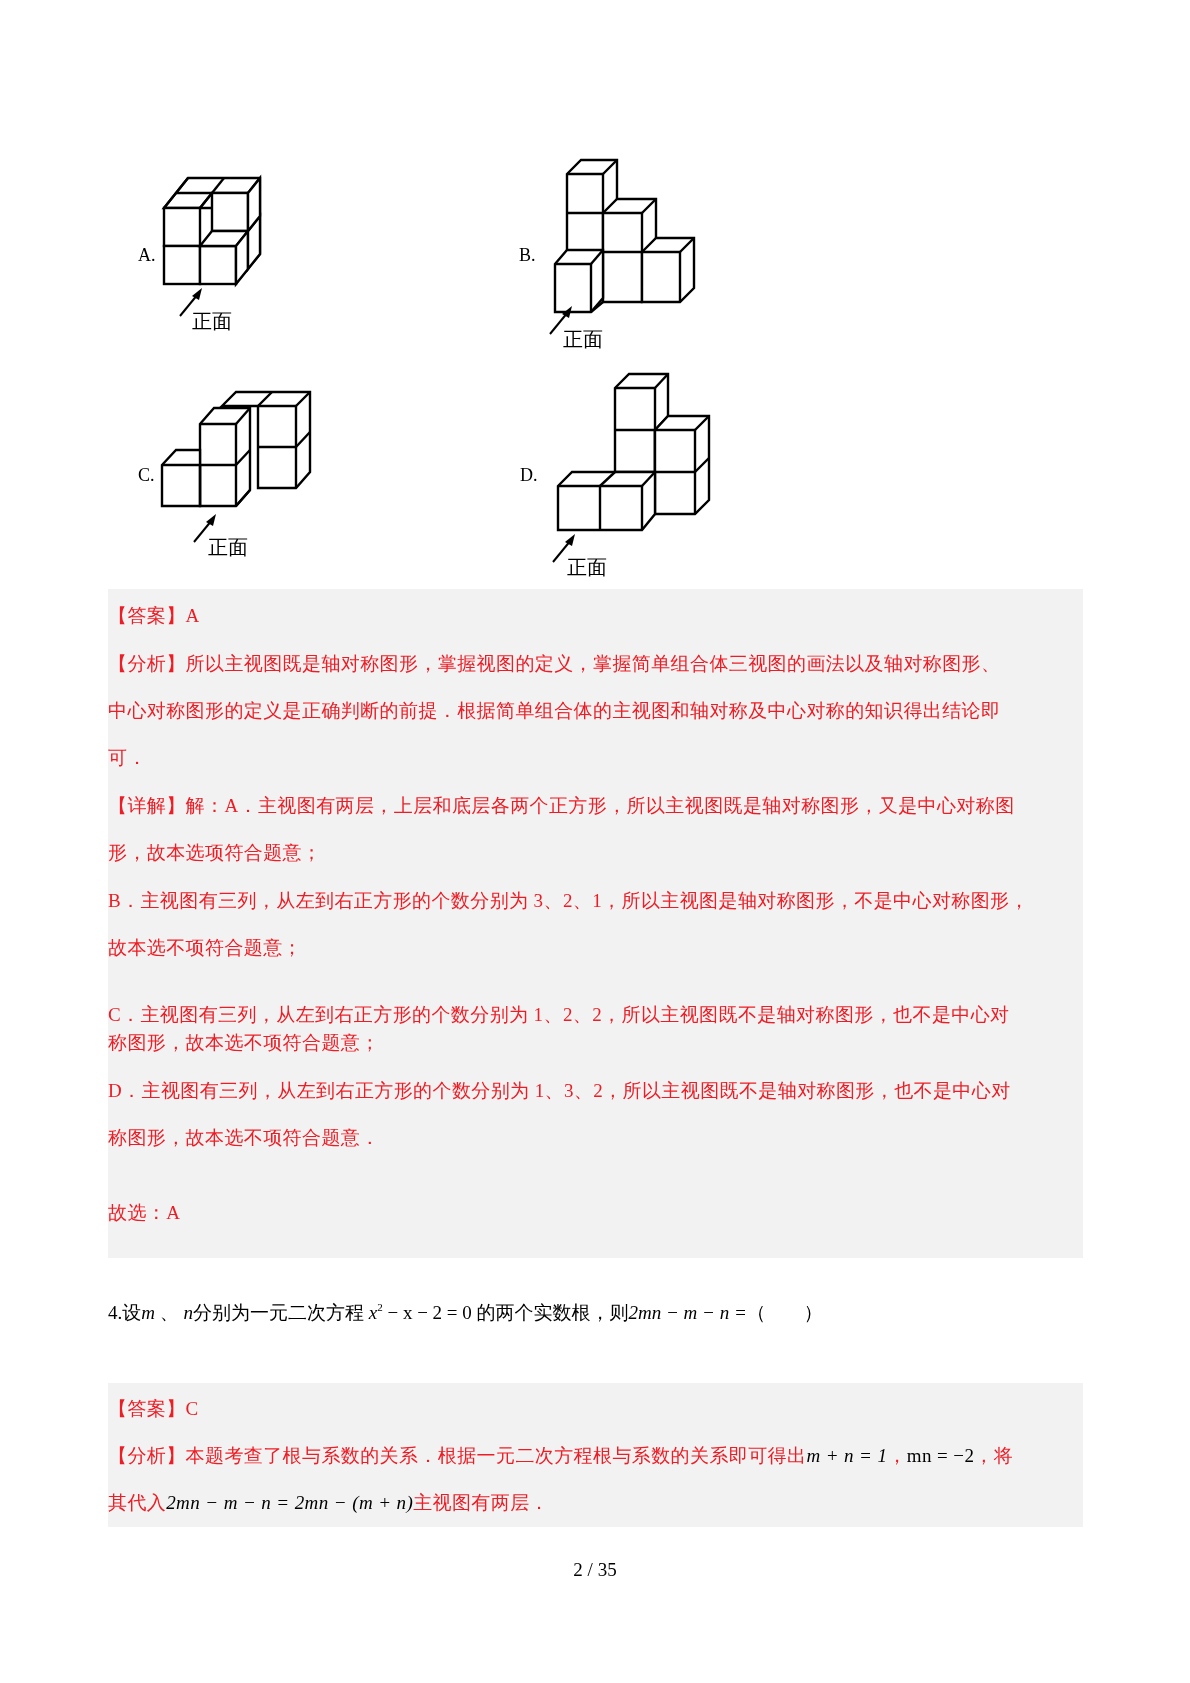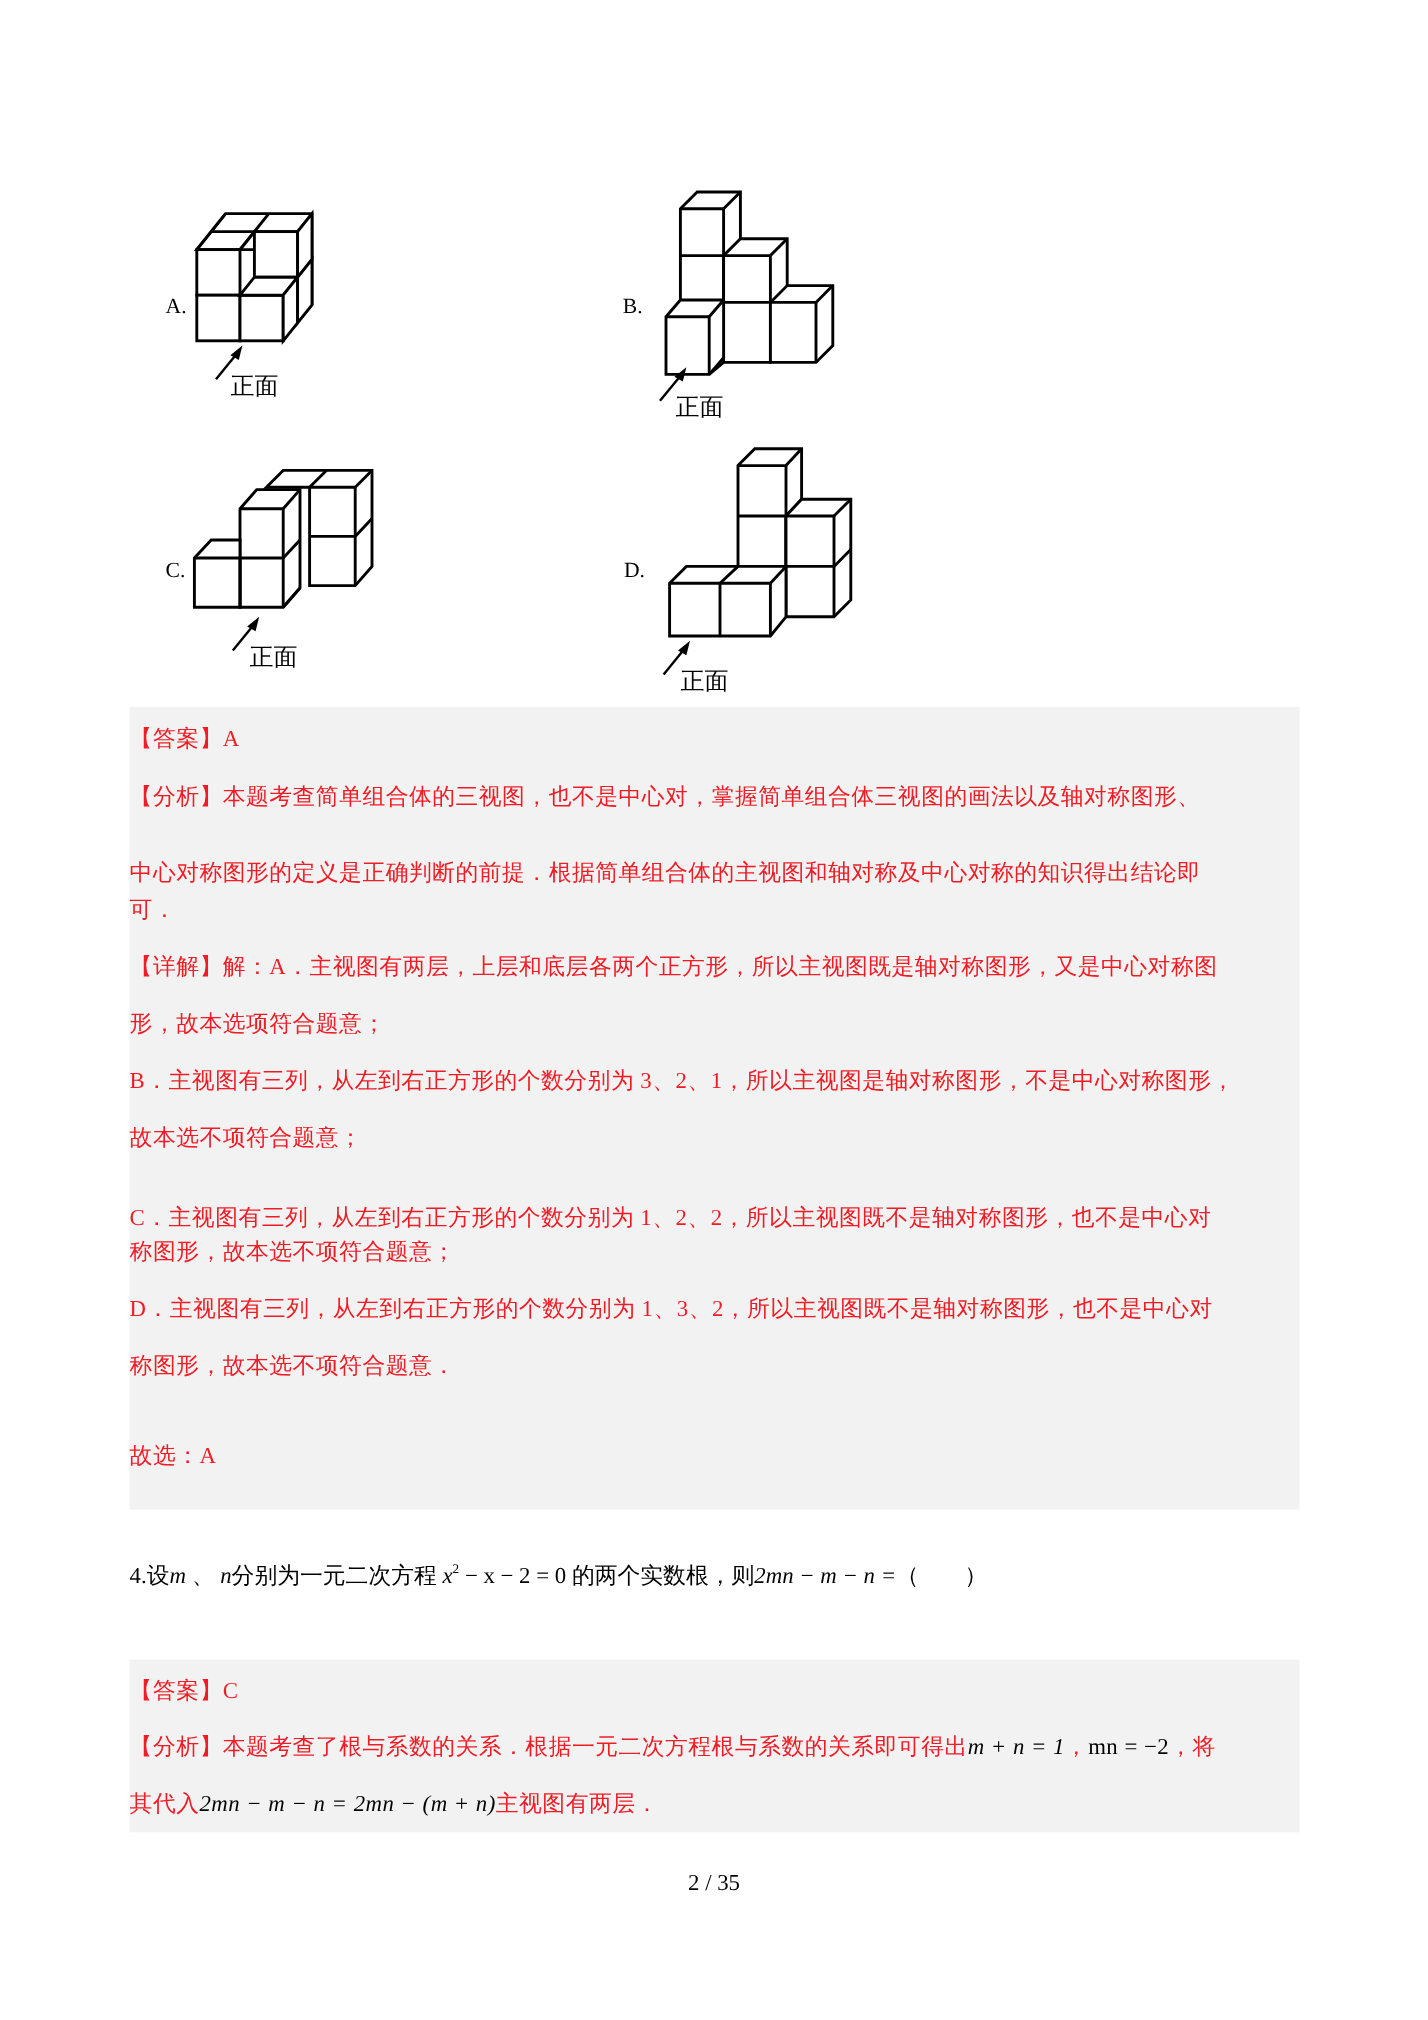--- a/index.html
+++ b/index.html
@@ -148,23 +148,23 @@
   <polygon points="24,2 14,10 21,14" fill="#000"></polygon>
 </svg>
 <div class="abs face-label" style="left:567px; top:554px;">正面</div>
 
 <div class="answer-box" style="left:108px; top:589px; width:975px; height:669px;"></div>
 
 <div class="line red" style="top:603px;">
   <span>【答案】</span><span>A</span>
 </div>
 <div class="line red" style="top:651px;">
-  <span>【分析】</span><span>本题考查简单组合体的三视图，也不是中心对，掌握简单组合体三视图的画法以及轴对称图形、</span>
+  <span>【分析】</span><span>所以主视图既是轴对称图形，掌握视图的定义，掌握简单组合体三视图的画法以及轴对称图形、</span>
 </div>
-<div class="line red" style="top:698px;margin-top:16px;">中心对称图形的定义是正确判断的前提．根据简单组合体的主视图和轴对称及中心对称的知识得出结论即</div>
+<div class="line red" style="top:698px;">中心对称图形的定义是正确判断的前提．根据简单组合体的主视图和轴对称及中心对称的知识得出结论即</div>
 <div class="line red" style="top:745px;">可．</div>
 <div class="line red" style="top:793px;">
   <span>【详解】</span><span>解：A．主视图有两层，上层和底层各两个正方形，所以主视图既是轴对称图形，又是中心对称图</span>
 </div>
 <div class="line red" style="top:840px;font-family:Liberation Mono, monospace;">形，故本选项符合题意；</div>
 <div class="line red" style="top:888px;">B．主视图有三列，从左到右正方形的个数分别为 3、2、1，所以主视图是轴对称图形，不是中心对称图形，</div>
 <div class="line red" style="top:935px;">故本选不项符合题意；</div>
 <div class="line red" style="top:983px;margin-top:19px;">C．主视图有三列，从左到右正方形的个数分别为 1、2、2，所以主视图既不是轴对称图形，也不是中心对</div>
 <div class="line red" style="top:1030px;">称图形，故本选不项符合题意；</div>
 <div class="line red" style="top:1078px;">D．主视图有三列，从左到右正方形的个数分别为 1、3、2，所以主视图既不是轴对称图形，也不是中心对</div>

